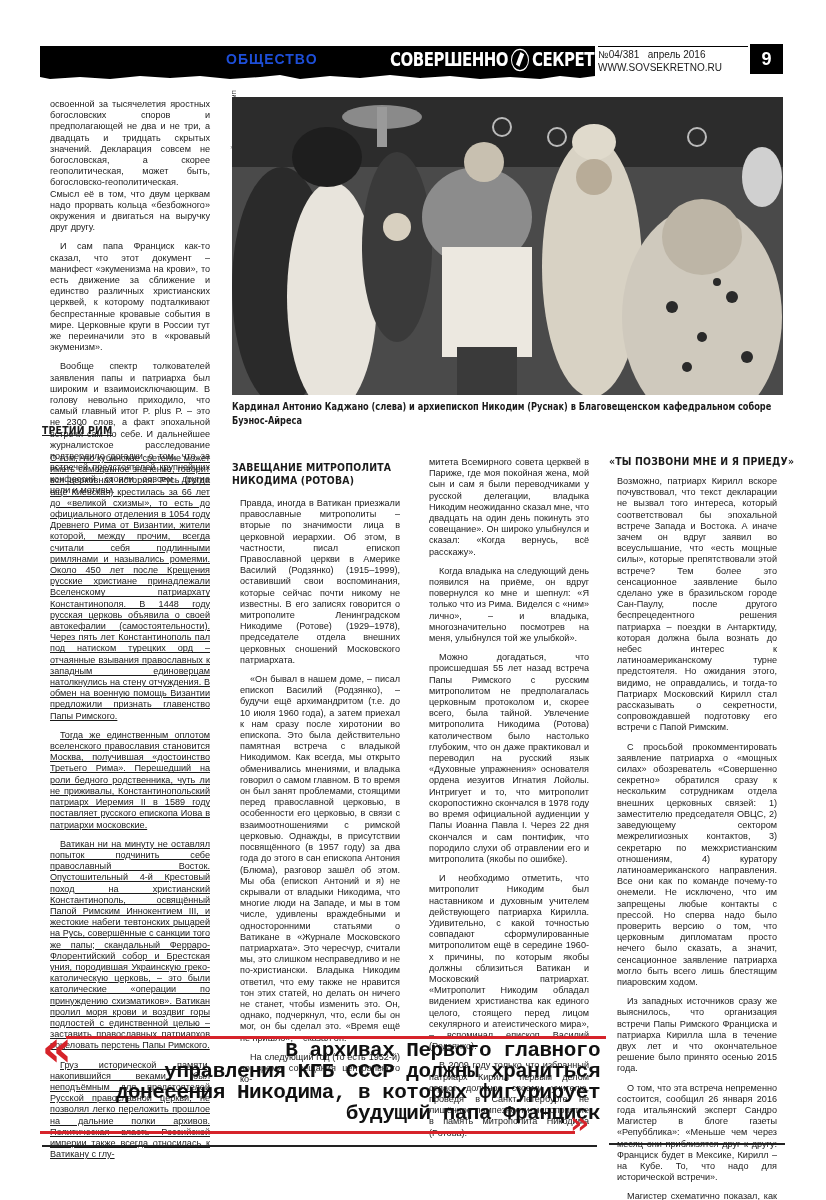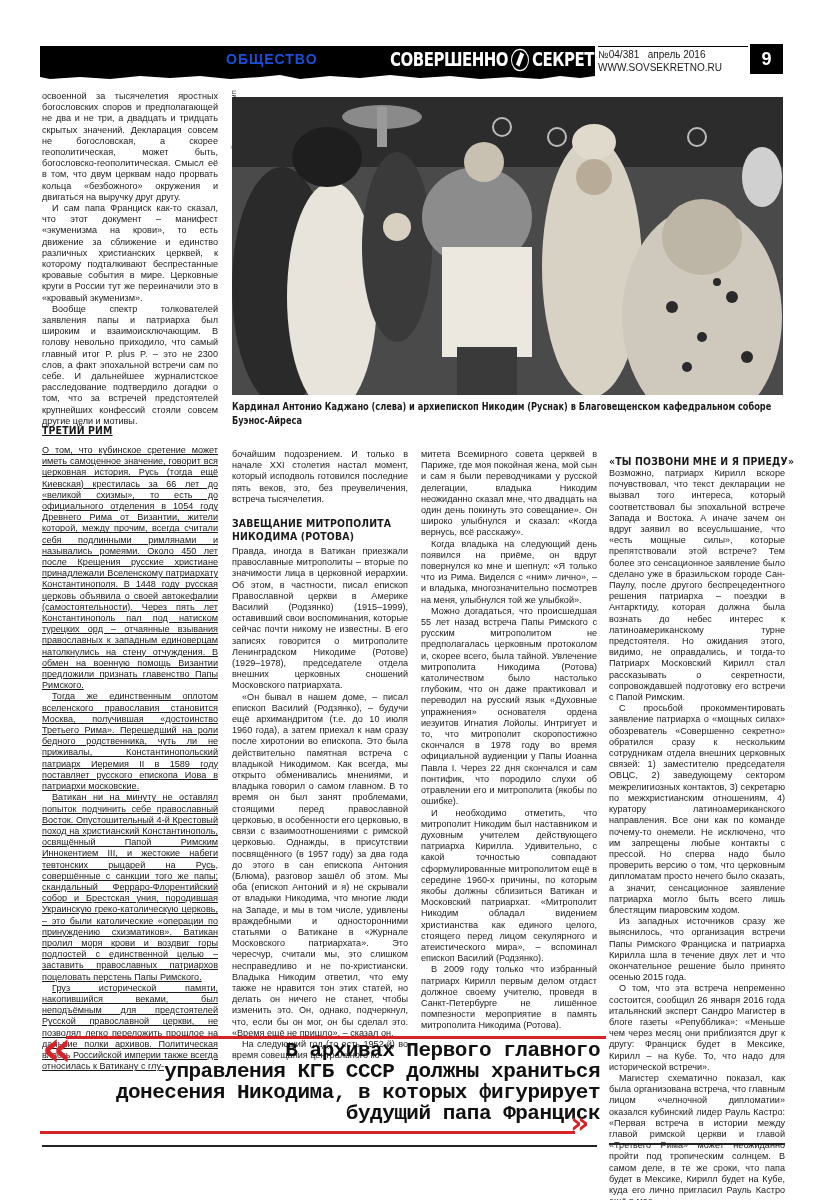--- a/index.html
+++ b/index.html
@@ -18,21 +18,21 @@
                      margin: 0 3px; position: relative; box-sizing: border-box; }
   .hdr-logo .globe:before { content: ""; position: absolute; left: 6px; top: 2px; width: 4px; height: 11px;
                             background: #fff; transform: rotate(25deg); }
   .hdr-issue { position: absolute; left: 598px; top: 46px; width: 150px; height: 28px; border-top: 1px solid #000;
                font-size: 10px; line-height: 13px; text-align: left; padding-right: 4px; box-sizing: border-box; padding-top: 1px; }
   .hdr-page { position: absolute; left: 750px; top: 44px; width: 33px; height: 30px; background: #000; color: #fff;
               font-weight: bold; font-size: 18px; text-align: center; line-height: 30px; }
 
   
   .col { position: absolute; font-size: 9.1px; line-height: 11.2px; text-align: justify; }
-  .col p { margin: 0; text-indent: 10px; }
+  .col p { margin: 8px; text-indent: 10px; }
   .col p.noind { text-indent: 0; }
   .subhead { font-family: "DejaVu Sans", sans-serif; font-weight: bold; font-size: 11px; line-height: 13px;
              transform: scaleX(0.85); transform-origin: left; white-space: nowrap; margin: 0; letter-spacing: 0.2px; }
 
   
   .photo { position: absolute; left: 232px; top: 97px; width: 551px; height: 298px; overflow: hidden;
            background: linear-gradient(180deg,#3a3a3a 0%,#555 30%,#6a6a6a 60%,#4a4a4a 100%); }
   .photo-credit { position: absolute; left: 222px; top: 90px; width: 10px; height: 220px; }
   .photo-credit span { position: absolute; left: 0; top: 0; transform-origin: left top;
                        transform: translate(9px, 220px) rotate(-90deg); white-space: nowrap; font-size: 5.8px;
@@ -122,21 +122,20 @@
 <div class="col" style="left:42px; top:424px; width:176px;text-decoration:underline;">
   <h3 class="subhead">ТРЕТИЙ РИМ</h3>
   <div style="height:8px"></div>
   <p class="noind">О том, что кубинское сретение может иметь самоценное значение, говорит вся церковная история. Русь (тогда ещё Киевская) крестилась за 66 лет до «великой схизмы», то есть до официального отделения в 1054 году Древнего Рима от Византии, жители которой, между прочим, всегда считали себя подлинными римлянами и назывались ромеями. Около 450 лет после Крещения русские христиане принадлежали Вселенскому патриархату Константинополя. В 1448 году русская церковь объявила о своей автокефалии (самостоятельности). Через пять лет Константинополь пал под натиском турецких орд – отчаянные взывания православных к западным единоверцам натолкнулись на стену отчуждения. В обмен на военную помощь Византии предложили признать главенство Папы Римского.</p>
   <p>Тогда же единственным оплотом вселенского православия становится Москва, получившая «достоинство Третьего Рима». Перешедший на роли бедного родственника, чуть ли не приживалы, Константинопольский патриарх Иеремия II в 1589 году поставляет русского епископа Иова в патриархи московские.</p>
   <p>Ватикан ни на минуту не оставлял попыток подчинить себе православный Восток. Опустошительный 4-й Крестовый поход на христианский Константинополь, освящённый Папой Римским Иннокентием III, и жестокие набеги тевтонских рыцарей на Русь, совершённые с санкции того же папы; скандальный Ферраро-Флорентийский собор и Брестская уния, породившая Украинскую греко-католическую церковь, – это были католические «операции по принуждению схизматиков». Ватикан пролил моря крови и воздвиг горы подлостей с единственной целью – заставить православных патриархов поцеловать перстень Папы Римского.</p>
   <p>Груз исторической памяти, накопившийся веками, был неподъёмным для предстоятелей Русской православной церкви, не позволял легко переложить прошлое на дальние полки архивов. Политическая власть Российской империи также всегда относилась к Ватикану с глу-</p>
 </div>
 
 <div class="col" style="left:232px; top:449px; width:176px;">
-  <p class="noind">бочайшим подозрением. И только в начале XXI столетия настал момент, который исподволь готовился последние пять веков, это, без преувеличения, встреча тысячелетия.</p>
   <div style="height:12px"></div>
   <h3 class="subhead">ЗАВЕЩАНИЕ МИТРОПОЛИТА</h3>
   <h3 class="subhead">НИКОДИМА (РОТОВА)</h3>
   <div style="height:3px"></div>
   <p class="noind">Правда, иногда в Ватикан приезжали православные митрополиты – вторые по значимости лица в церковной иерархии. Об этом, в частности, писал епископ Православной церкви в Америке Василий (Родзянко) (1915–1999), оставивший свои воспоминания, которые сейчас почти никому не известны. В его записях говорится о митрополите Ленинградском Никодиме (Ротове) (1929–1978), председателе отдела внешних церковных сношений Московского патриархата.</p>
   <p>«Он бывал в нашем доме, – писал епископ Василий (Родзянко), – будучи ещё архимандритом (т.е. до 10 июля 1960 года), а затем приехал к нам сразу после хиротонии во епископа. Это была действительно памятная встреча с владыкой Никодимом. Как всегда, мы открыто обменивались мнениями, и владыка говорил о самом главном. В то время он был занят проблемами, стоящими перед православной церковью, в особенности его церковью, в связи с взаимоотношениями с римской церковью. Однажды, в присутствии посвящённого (в 1957 году) за два года до этого в сан епископа Антония (Блюма), разговор зашёл об этом. Мы оба (епископ Антоний и я) не скрывали от владыки Никодима, что многие люди на Западе, и мы в том числе, удивлены враждебными и односторонними статьями о Ватикане в «Журнале Московского патриархата». Это чересчур, считали мы, это слишком несправедливо и не по-христиански. Владыка Никодим ответил, что ему также не нравится тон этих статей, но делать он ничего не станет, чтобы изменить это. Он, однако, подчеркнул, что, если бы он мог, он бы сделал это. «Время ещё не пришло», – сказал он.</p>
   <p>На следующий год (то есть 1952-й) во время совещания центрального ко-</p>
 </div>
 
 <div class="col" style="left:421px; top:449px; width:176px;">

